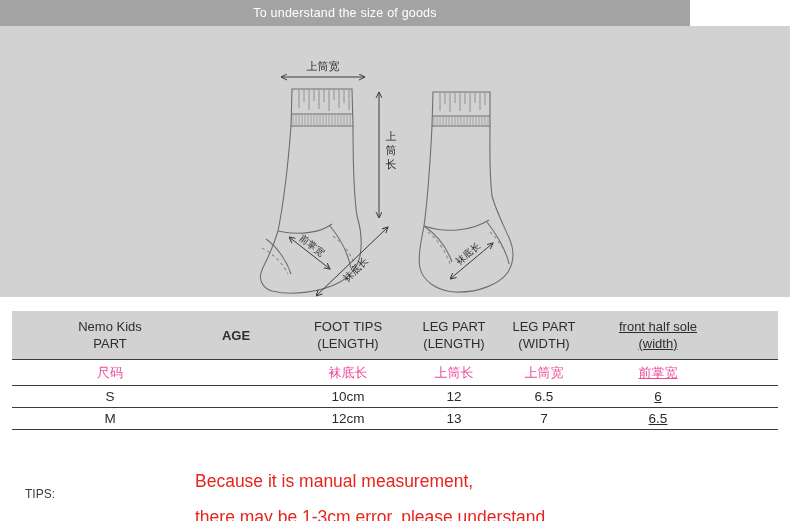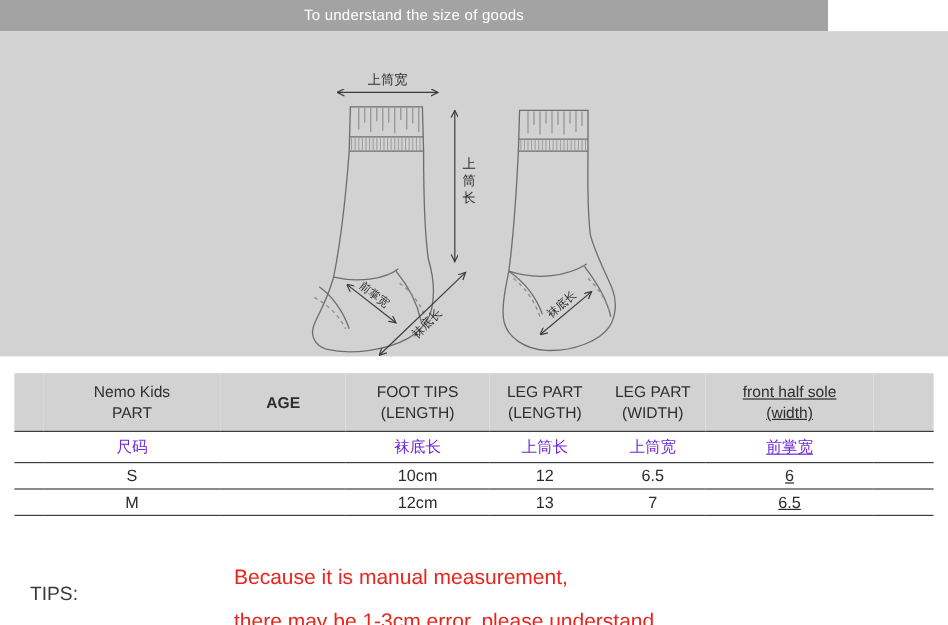--- a/index.html
+++ b/index.html
@@ -60,21 +60,21 @@
     padding: 0;
   }
   table.size-table {
     border-collapse: collapse;
     width: 766px;
     margin: 0 12px;
     table-layout: fixed;
   }
   table.size-table td {
     text-align: center;
-    color: #6d28d9;
+    color: #ec4899;
     font-size: 13px;
     padding: 0;
   }
   tr.header-row {
     background: #d2d2d2;
   }
   tr.header-row td {
     height: 48px;
     vertical-align: middle;
     line-height: 17px;
@@ -109,21 +109,21 @@
   .tips-block {
     position: relative;
     width: 790px;
     height: 96px;
     background: #ffffff;
   }
   .tips-label {
     position: absolute;
     left: 25px;
     top: 57px;
-    font-size: 16px;
+    font-size: 12px;
     color: #3a3a3a;
   }
   .tips-lines {
     position: absolute;
     left: 195px;
     top: 33px;
     color: #e8251c;
     font-size: 17.5px;
     line-height: 36px;
   }

